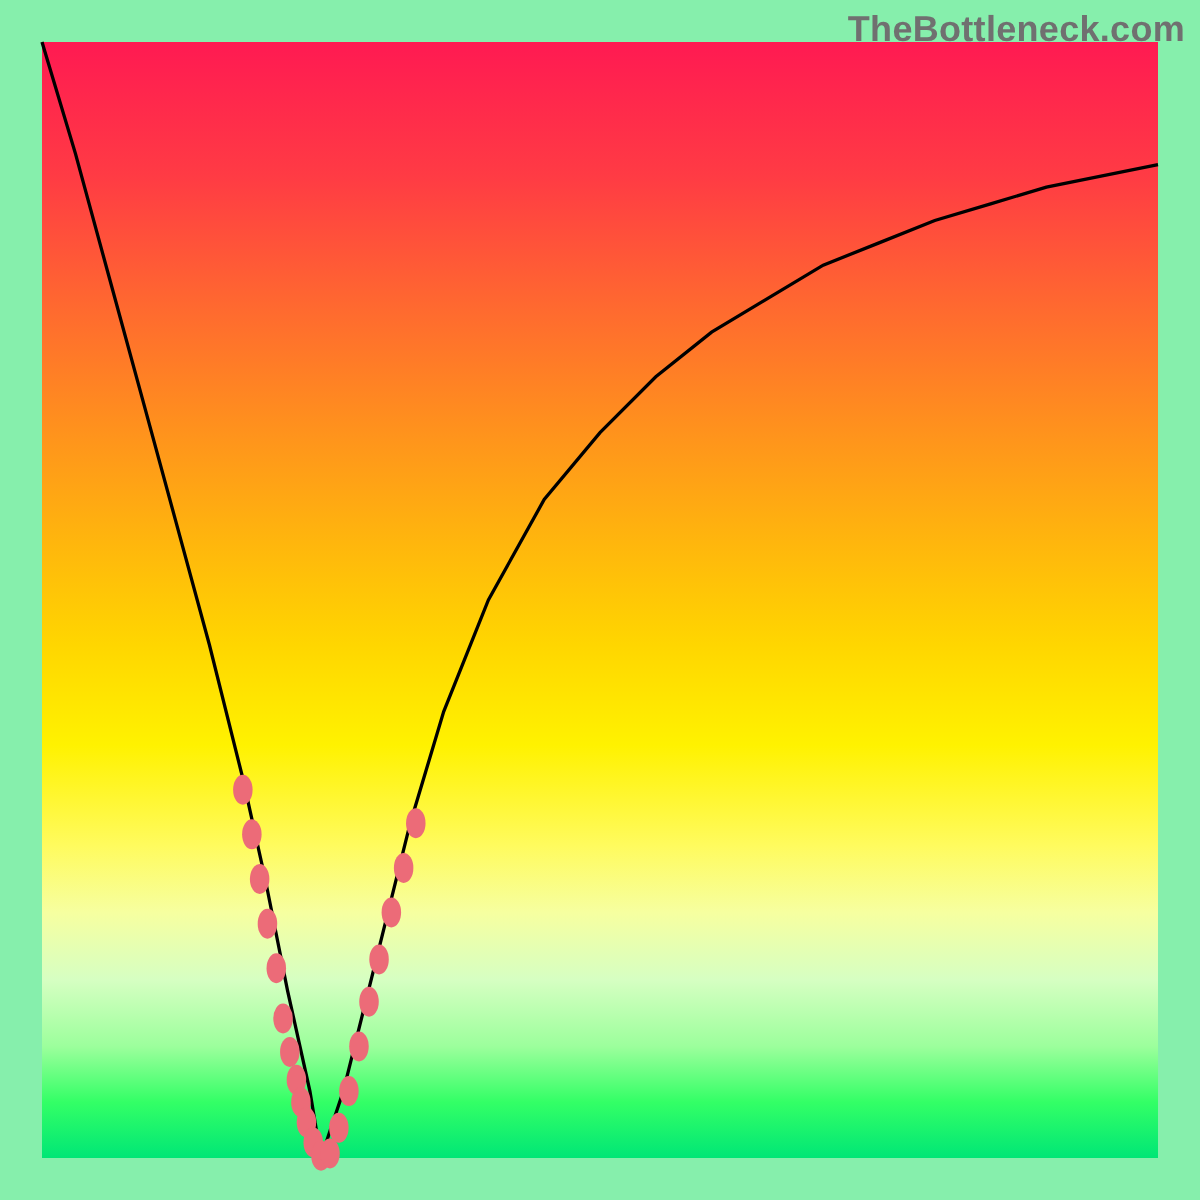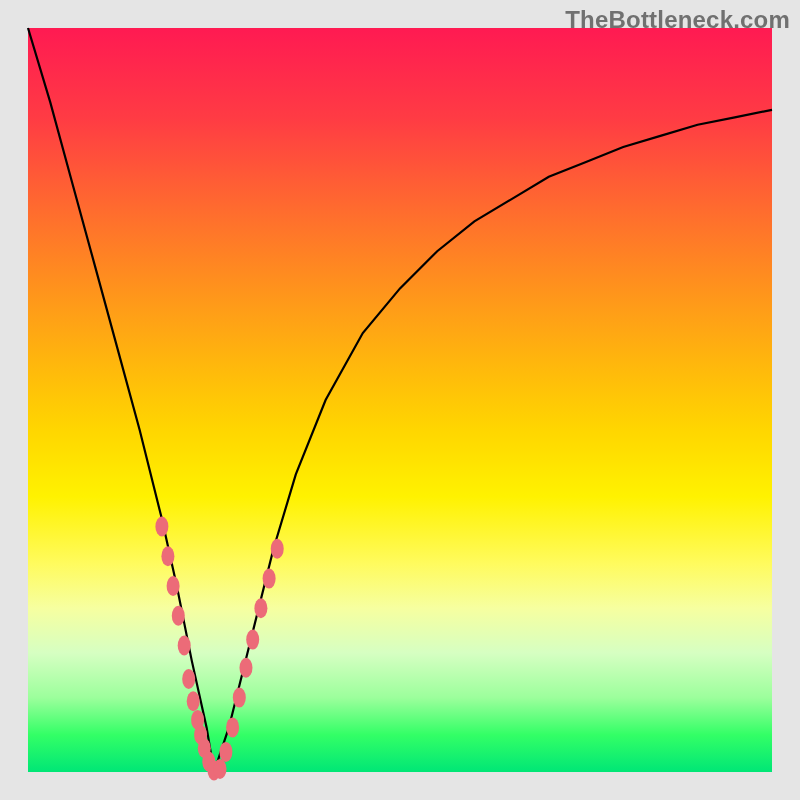--- a/index.html
+++ b/index.html
@@ -1,16 +1,16 @@
 <!DOCTYPE html>
 <html><head>
 <meta charset="utf-8">
 <style>
   html,body{margin:0;padding:0;width:800px;height:800px;background:#000;overflow:hidden;font-family:Arial,Helvetica,sans-serif}
-  .frame{position:absolute;top:0;left:0;width:800px;height:800px;background:#e5e5e5}
+  .frame{position:absolute;top:0;left:0;width:800px;height:800px;background:#86efac}
   .plot-area{position:absolute;top:28px;left:28px;width:744px;height:744px;
     background:linear-gradient(to bottom,
       #ff1a52 0%,
       #ff3b44 12%,
       #ff6a2f 24%,
       #ff8f1e 34%,
       #ffb30e 44%,
       #ffd600 54%,
       #fff200 63%,
       #fffb5e 72%,

